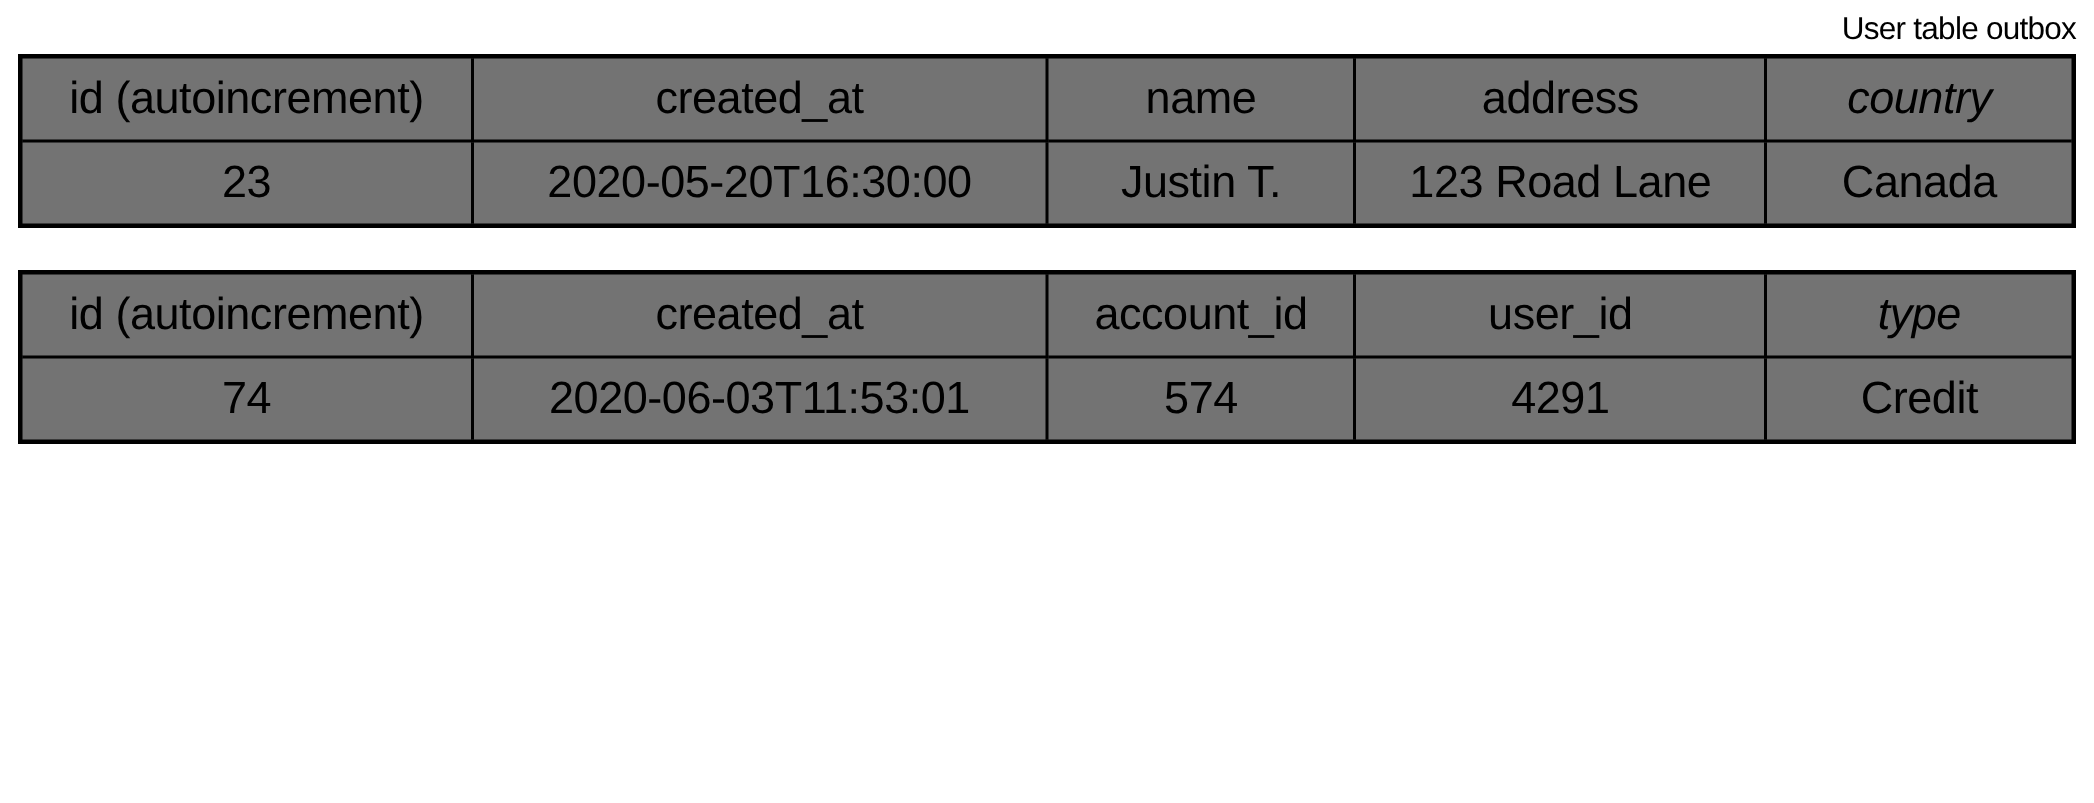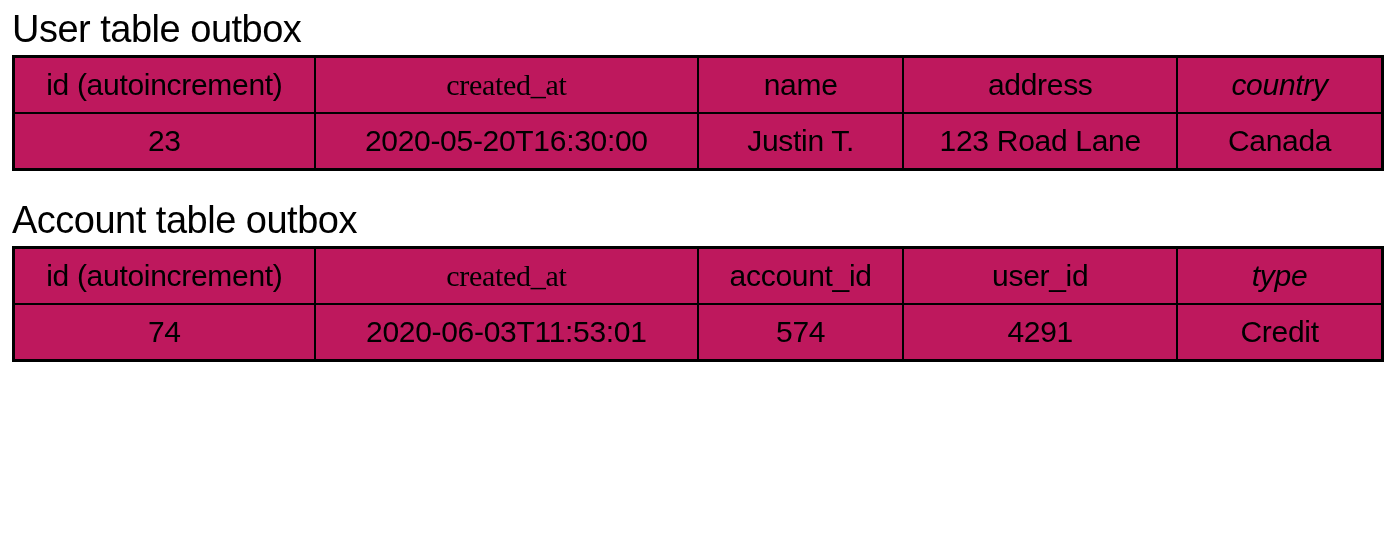--- a/index.html
+++ b/index.html
@@ -10,46 +10,47 @@
     body {
       font-family: "Segoe UI", Arial, sans-serif;
       background: #fff;
       padding: 8px 12px;
       width: 1396px;
     }
     .table-section {
       margin-bottom: 28px;
     }
     .table-title {
-      font-size: 38px;
+      font-size: 21px;
       font-weight: 400;
       color: #000;
       margin-bottom: 4px;
       letter-spacing: -0.5px;
+      text-align: right;
     }
     table {
       border-collapse: collapse;
       width: 100%;
       border: 3px solid #000;
     }
     th, td {
-      background: #be185d;
+      background: #737373;
       border: 2px solid #000;
       text-align: center;
       font-size: 30px;
       font-weight: 400;
       padding: 10px 8px;
       color: #000;
       letter-spacing: -0.3px;
     }
     th {
       font-weight: 400;
     }
     .col-id { width: 22%; }
-    .col-created { width: 28%; font-family: Liberation Serif, serif; }
+    .col-created { width: 28%; }
     .col-c3 { width: 15%; }
     .col-c4 { width: 20%; }
     .col-c5 { width: 15%; font-style: italic; }
   </style>
 </head>
 <body>
 
 <div class="table-section">
   <div class="table-title">User table outbox</div>
   <table>
@@ -68,21 +69,20 @@
         <td>2020-05-20T16:30:00</td>
         <td>Justin T.</td>
         <td>123 Road Lane</td>
         <td>Canada</td>
       </tr>
     </tbody>
   </table>
 </div>
 
 <div class="table-section">
-  <div class="table-title">Account table outbox</div>
   <table>
     <thead>
       <tr>
         <th class="col-id">id (autoincrement)</th>
         <th class="col-created">created_at</th>
         <th class="col-c3">account_id</th>
         <th class="col-c4">user_id</th>
         <th class="col-c5">type</th>
       </tr>
     </thead>

